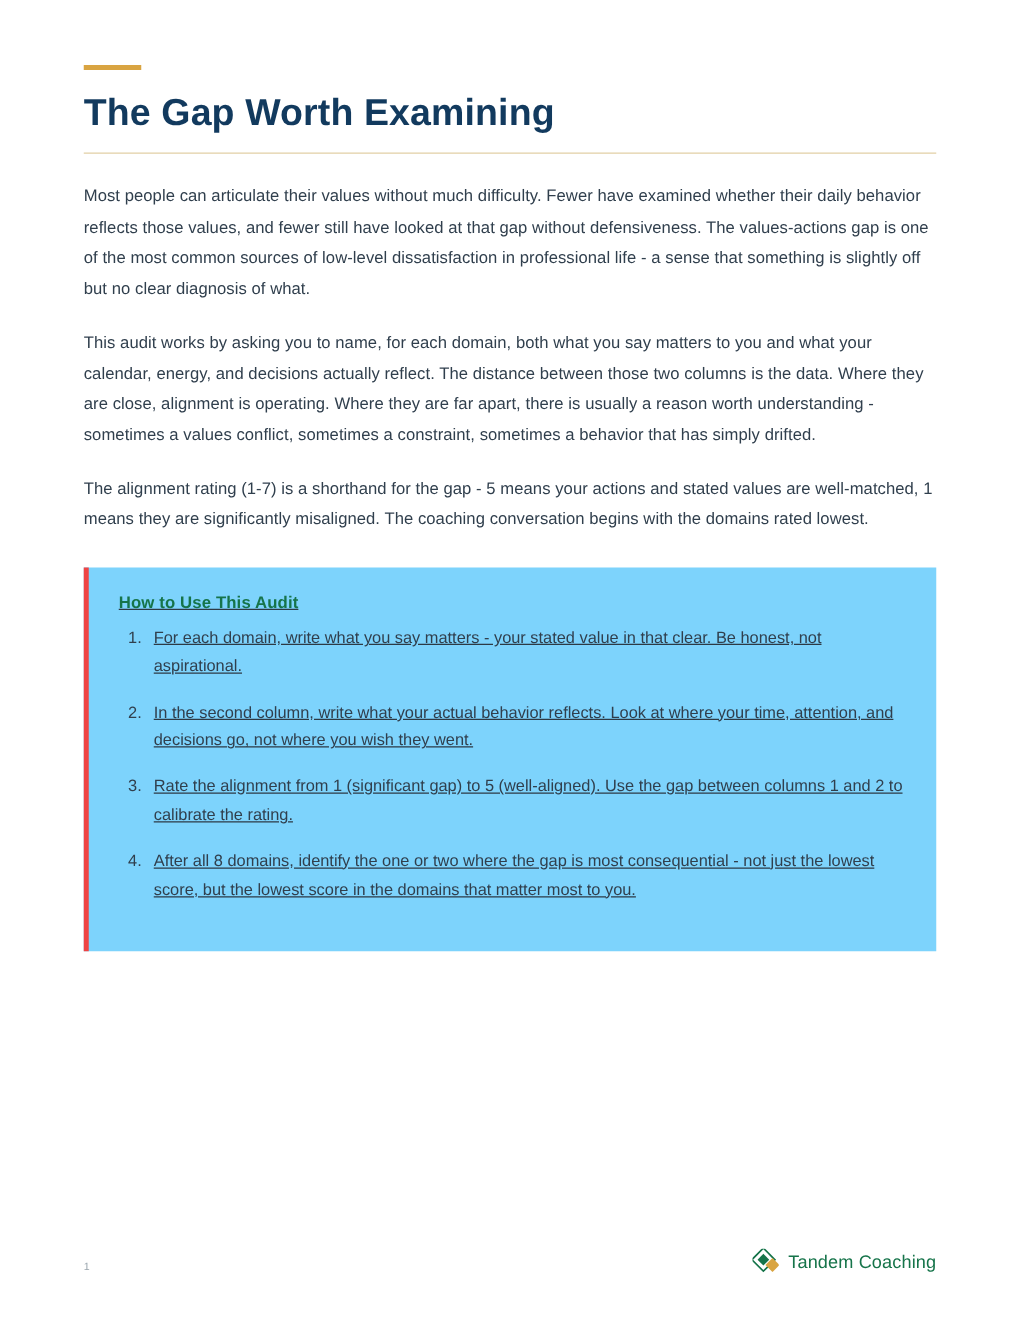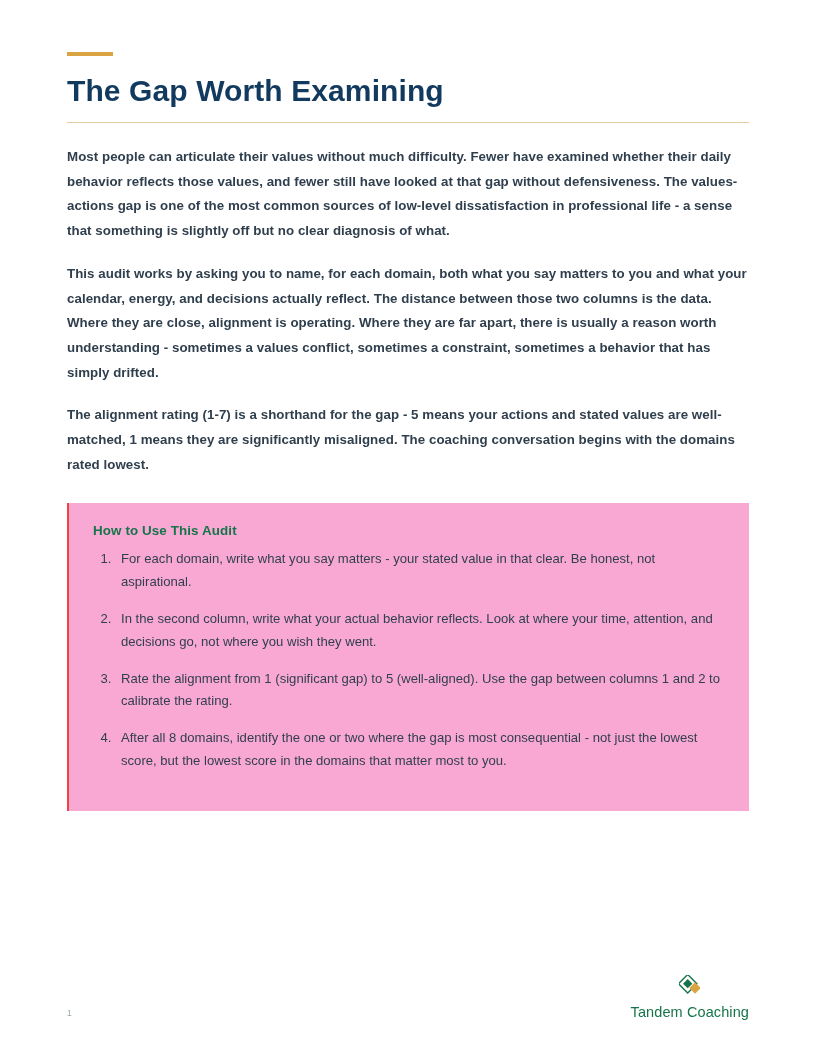--- a/index.html
+++ b/index.html
@@ -47,29 +47,29 @@
     background: #e2cfa5;
     width: 682px;
     margin-bottom: 22px;
   }
   p.body-text {
     font-size: 13.3px;
     line-height: 24.7px;
     color: #303f4d;
     margin: 0 0 18px 0;
     letter-spacing: 0.05px;
-    font-weight: bold;
   }
   .callout {
     margin-top: 26px;
-    background: #f9a8d4;
-    border-left: 2px solid #ef4444;
+    background: #7dd3fc;
+    border-left: 4px solid #ef4444;
     padding: 20px 26px 22px 24px;
     box-sizing: border-box;
     width: 682px;
+    text-decoration: underline;
   }
   .callout-title {
     font-size: 13.4px;
     font-weight: bold;
     color: #16744a;
     margin: 0 0 10px 0;
     letter-spacing: 0.1px;
   }
   ol.callout-list {
     margin: 0;
@@ -100,21 +100,20 @@
     font-size: 8.5px;
     color: #9aa5ad;
   }
   .brand {
     position: absolute;
     right: 0;
     bottom: 0;
     display: flex;
     align-items: center;
     gap: 8px;
-    flex-direction: column;
   }
   .brand-mark {
     width: 21px;
     height: 21px;
     display: block;
   }
   .brand-name {
     font-size: 14.5px;
     color: #16744a;
     font-family: "Liberation Sans", sans-serif;

